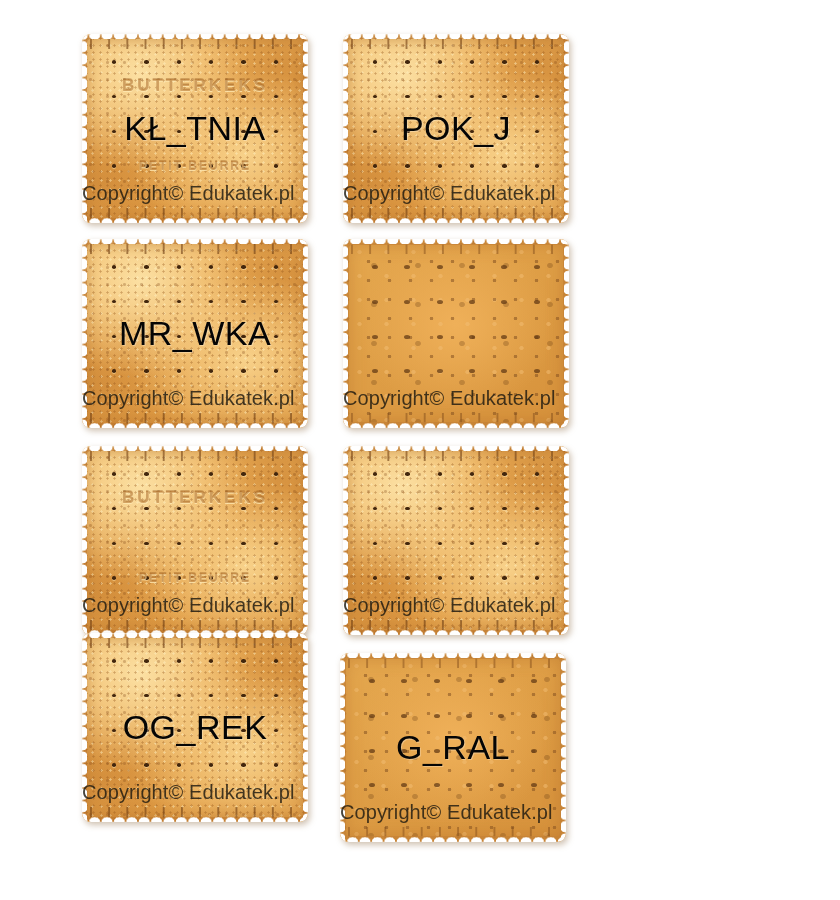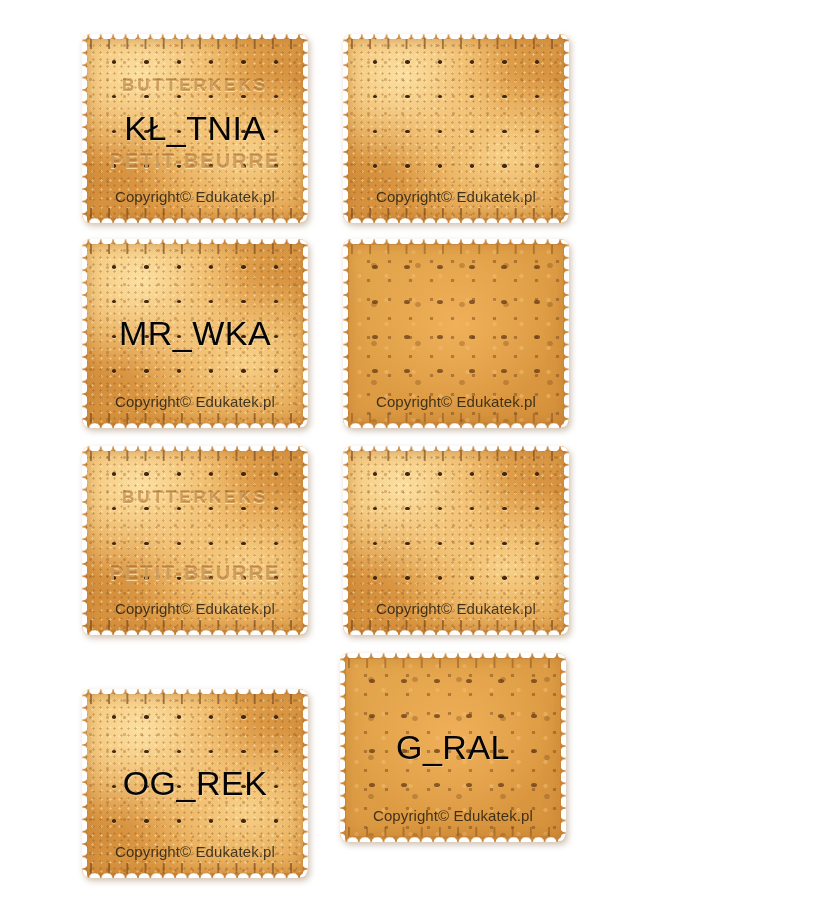--- a/index.html
+++ b/index.html
@@ -145,21 +145,21 @@
     font-family: "Liberation Sans", sans-serif;
     font-weight: 700;
     letter-spacing: 3px;
     color: rgba(176,112,42,0.55);
     text-shadow:
       0 1px 0 rgba(255,233,180,0.75),
       0 -1px 0 rgba(140,80,24,0.35);
     user-select: none;
   }
   .emboss-top    { top: 42px; font-size: 17px; }
-  .emboss-bottom { bottom: 50px; font-size: 20px; letter-spacing: 2px; }
+  .emboss-bottom { bottom: 50px; font-size: 12px; letter-spacing: 2px; }
 
   
   .variant-flat .dough {
     background-color: #e2a049;
     background-image:
       radial-gradient(ellipse at 50% 45%, rgba(240,177,90,0.95) 0%, rgba(240,177,90,0) 62%),
       linear-gradient(150deg, #e5a84f 0%, #dd9c44 55%, #d6913b 100%);
   }
   .variant-flat .grain {
     background-image:
@@ -201,23 +201,23 @@
     text-shadow: 1px 1px 0 rgba(255,255,255,0.28);
     white-space: nowrap;
     user-select: none;
   }
 
   
   .copyright {
     position: absolute;
     left: 0; right: 0;
     bottom: 18px;
-    text-align: center;
+    text-align: left;
     font-family: "Liberation Sans", sans-serif;
-    font-size: 15px;
+    font-size: 20px;
     font-weight: 400;
     letter-spacing: 0.1px;
     color: rgba(28,24,16,0.82);
     white-space: nowrap;
     user-select: none;
   }
 </style>
 </head>
 <body>
 
@@ -296,20 +296,21 @@
           <i></i>
           <i></i>
           <i></i>
           <i></i>
         </div>
         <div class="scallop scallop-top"></div>
         <div class="scallop scallop-bottom"></div>
         <div class="scallop scallop-left"></div>
         <div class="scallop scallop-right"></div>
       </div>
+      <div class="word">POK_J</div>
       <div class="copyright">Copyright© Edukatek.pl</div>
     </div>
     <div class="card" style="left: 82px; top: 230px;">
       <div class="biscuit">
         <div class="dough"></div>
         <div class="grain"></div>
         <div class="notches-top"></div>
         <div class="notches-bottom"></div>
         <div class="rim"></div>
         <div class="holes">
@@ -461,21 +462,21 @@
           <i></i>
           <i></i>
         </div>
         <div class="scallop scallop-top"></div>
         <div class="scallop scallop-bottom"></div>
         <div class="scallop scallop-left"></div>
         <div class="scallop scallop-right"></div>
       </div>
       <div class="copyright">Copyright© Edukatek.pl</div>
     </div>
-    <div class="card" style="left: 82px; top: 680px;">
+    <div class="card" style="left: 82px; top: 624px;">
       <div class="biscuit">
         <div class="dough"></div>
         <div class="grain"></div>
         <div class="notches-top"></div>
         <div class="notches-bottom"></div>
         <div class="rim"></div>
         <div class="holes">
           <i></i>
           <i></i>
           <i></i>

